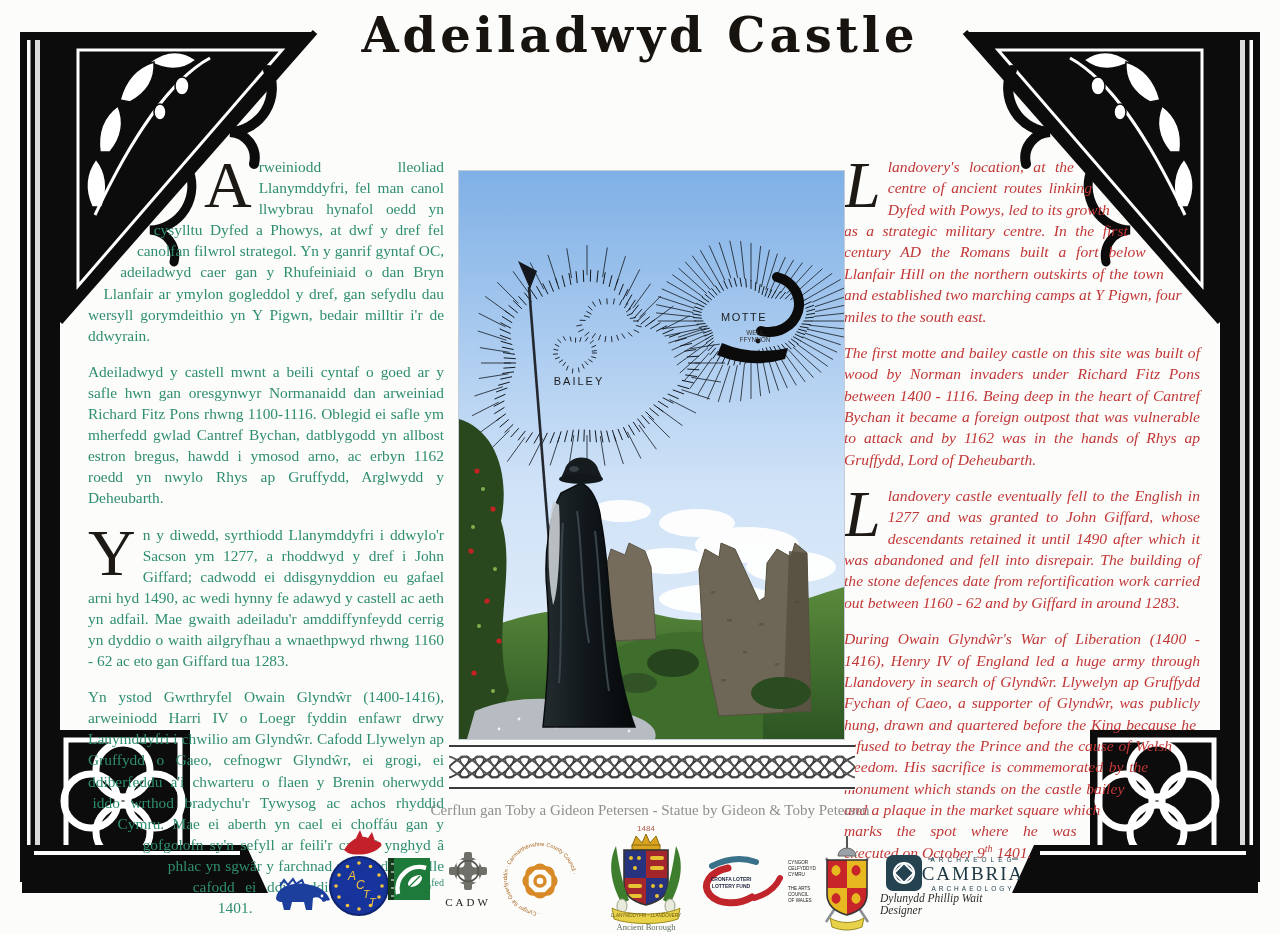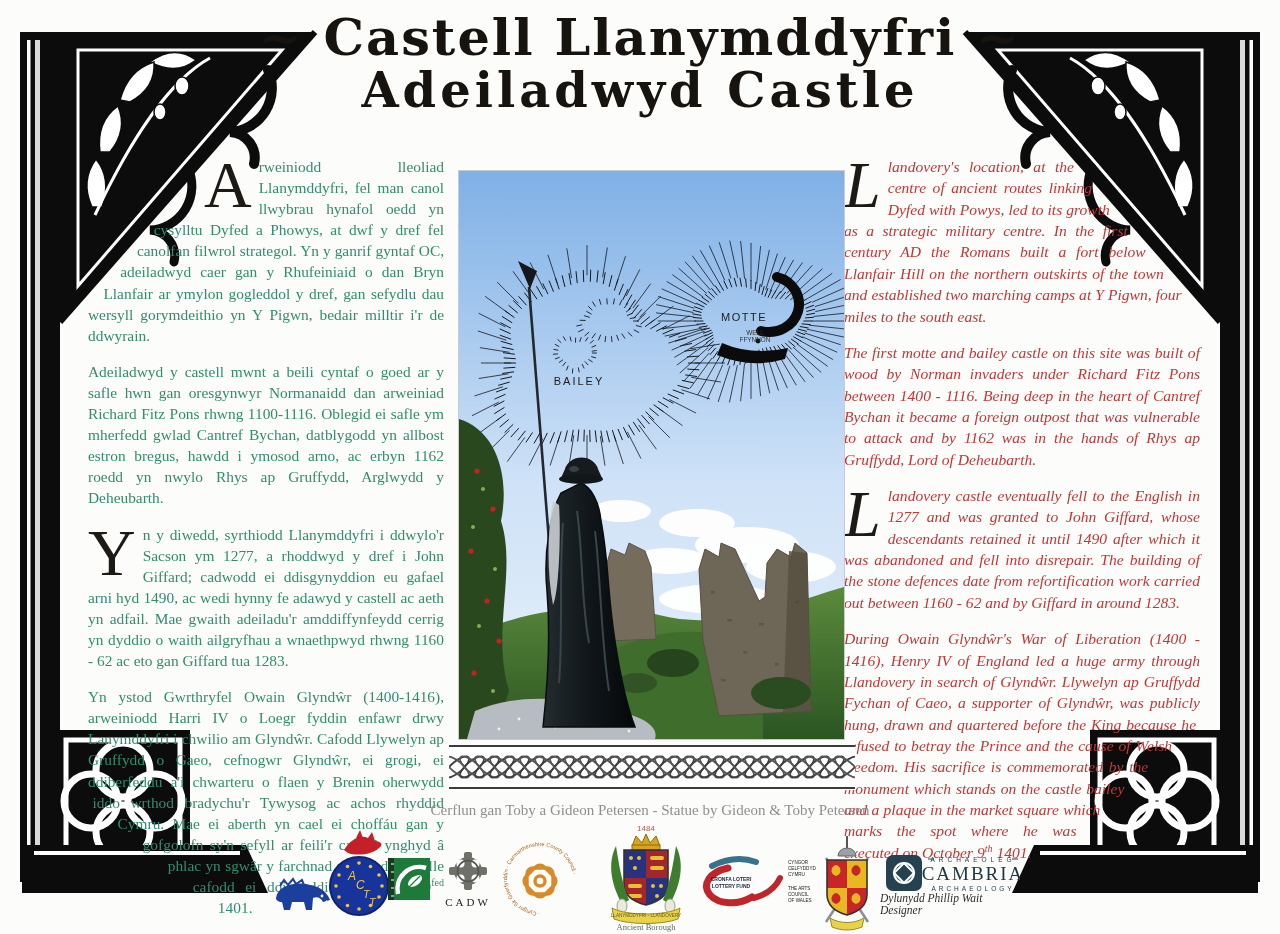--- a/index.html
+++ b/index.html
@@ -82,21 +82,20 @@
         <path d="M34,853 L240,853" stroke="#ffffff" stroke-width="4"></path>
       </g>
     </defs>
     <use href="#tl"></use>
     <use href="#tl" transform="translate(1280,0) scale(-1,1)"></use>
     <use href="#bl"></use>
     <use href="#bl" transform="translate(1280,0) scale(-1,1)"></use>
   </svg>
 
   <header class="title">
-    <div class="t1">~ Castell Llanymddyfri ~</div>
     <div class="t2">Adeiladwyd Castle</div>
   </header>
 
   <section class="col col-left">
     <p class="par">
       <span class="sp sp-tl"></span>
       <span class="dropcap">A</span>
       <span>rweiniodd lleoliad Llanymddyfri, fel man canol llwybrau hynafol oedd yn cysylltu Dyfed a Phowys, at dwf y dref fel canolfan filwrol strategol. Yn y ganrif gyntaf OC, adeiladwyd caer gan y Rhufeiniaid o dan Bryn Llanfair ar ymylon gogleddol y dref, gan sefydlu dau wersyll gorymdeithio yn Y Pigwn, bedair milltir i'r de ddwyrain.</span>
     </p>
     <p class="par">

